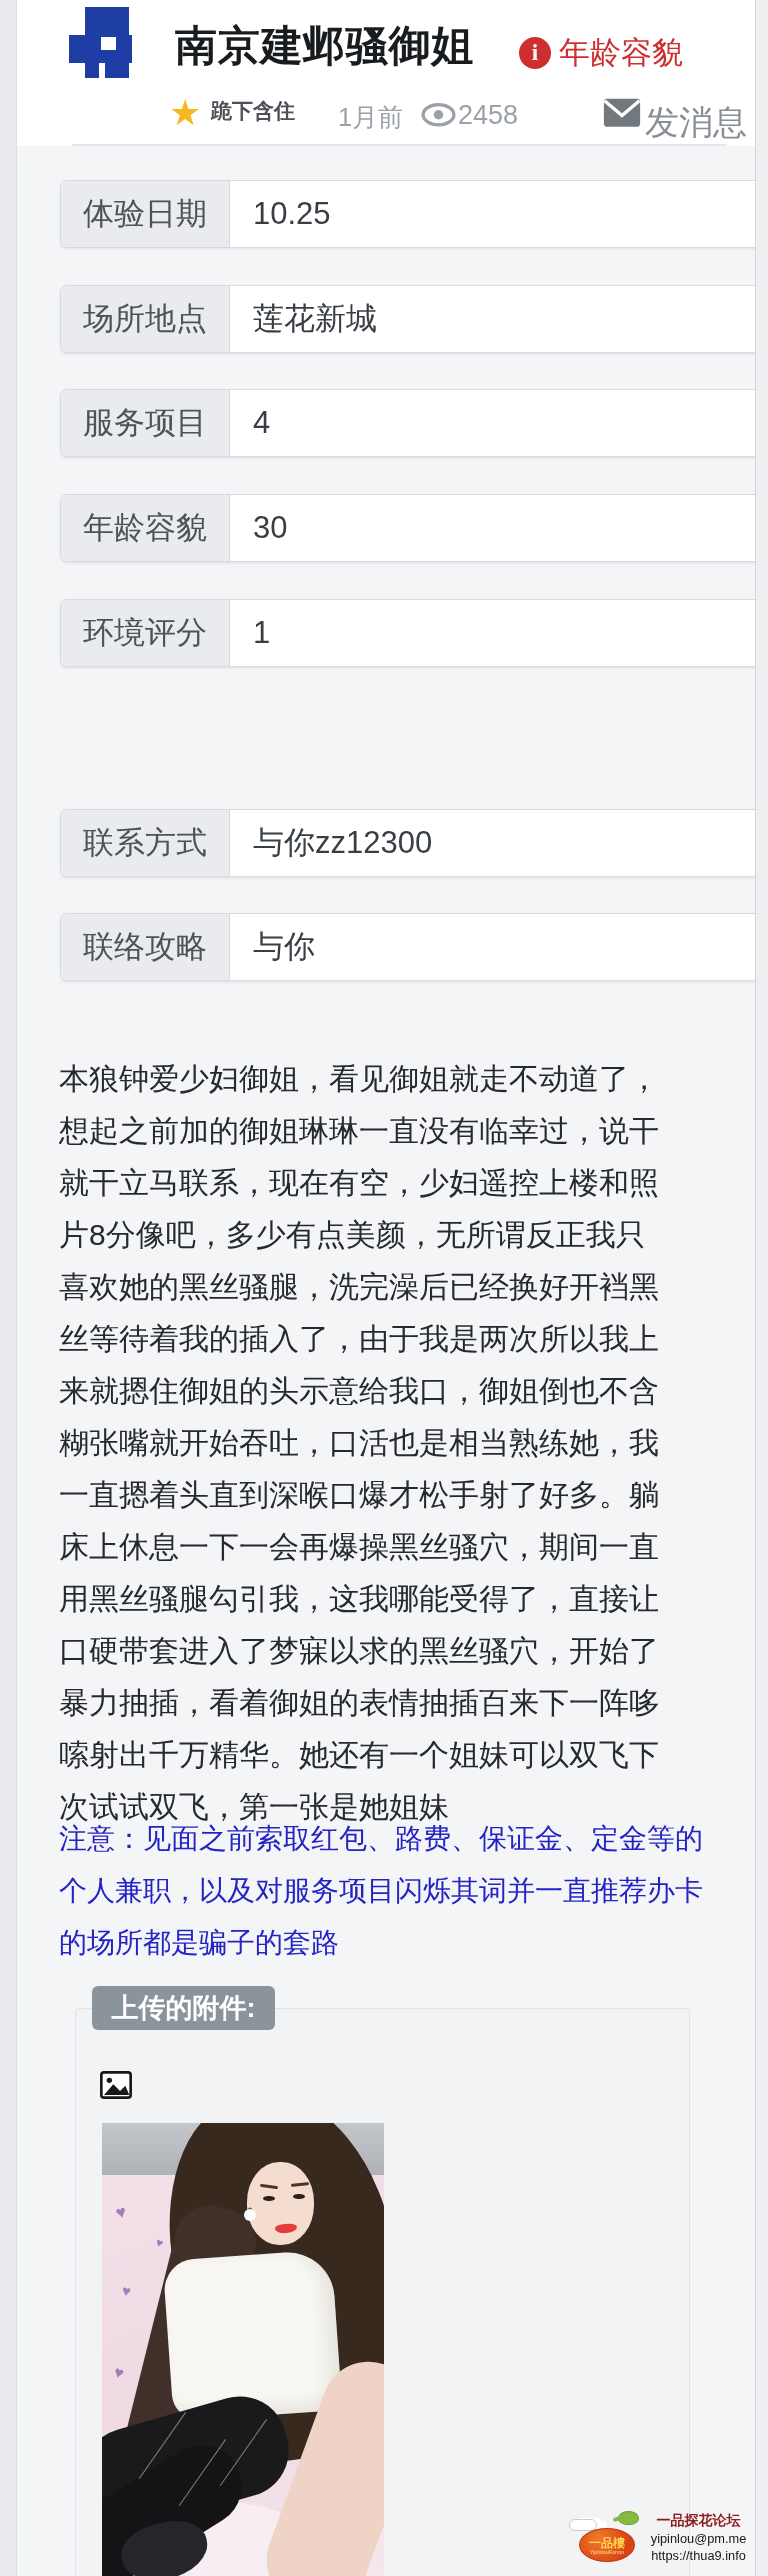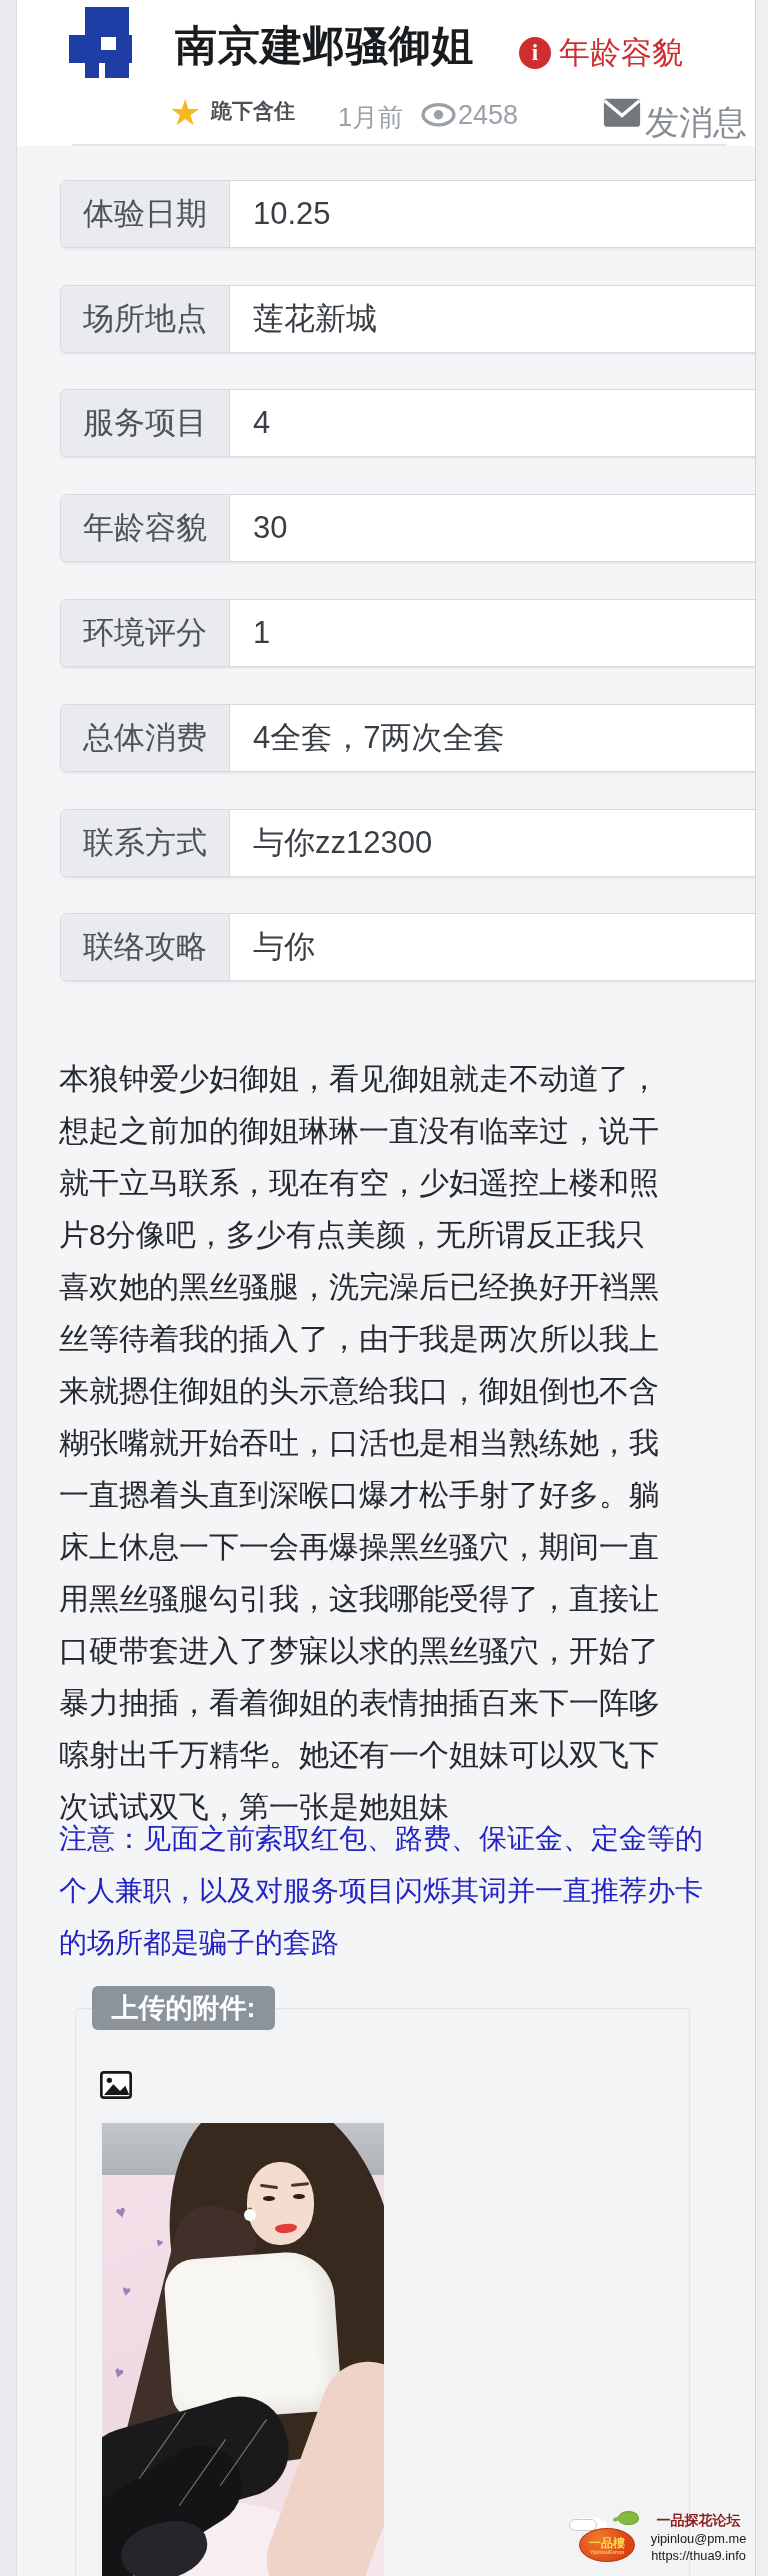--- a/index.html
+++ b/index.html
@@ -141,24 +141,20 @@
     <div class="field-label">服务项目</div>
     <div class="field-value">4</div>
   </div>
   <div class="field-row" style="top:494px">
     <div class="field-label">年龄容貌</div>
     <div class="field-value">30</div>
   </div>
   <div class="field-row" style="top:599px">
     <div class="field-label">环境评分</div>
     <div class="field-value">1</div>
-  </div>
-  <div class="field-row" style="top:704px">
-    <div class="field-label">总体消费</div>
-    <div class="field-value">4全套，7两次全套</div>
   </div>
   <div class="field-row" style="top:809px">
     <div class="field-label">联系方式</div>
     <div class="field-value">与你zz12300</div>
   </div>
   <div class="field-row" style="top:913px">
     <div class="field-label">联络攻略</div>
     <div class="field-value">与你</div>
   </div>
 

